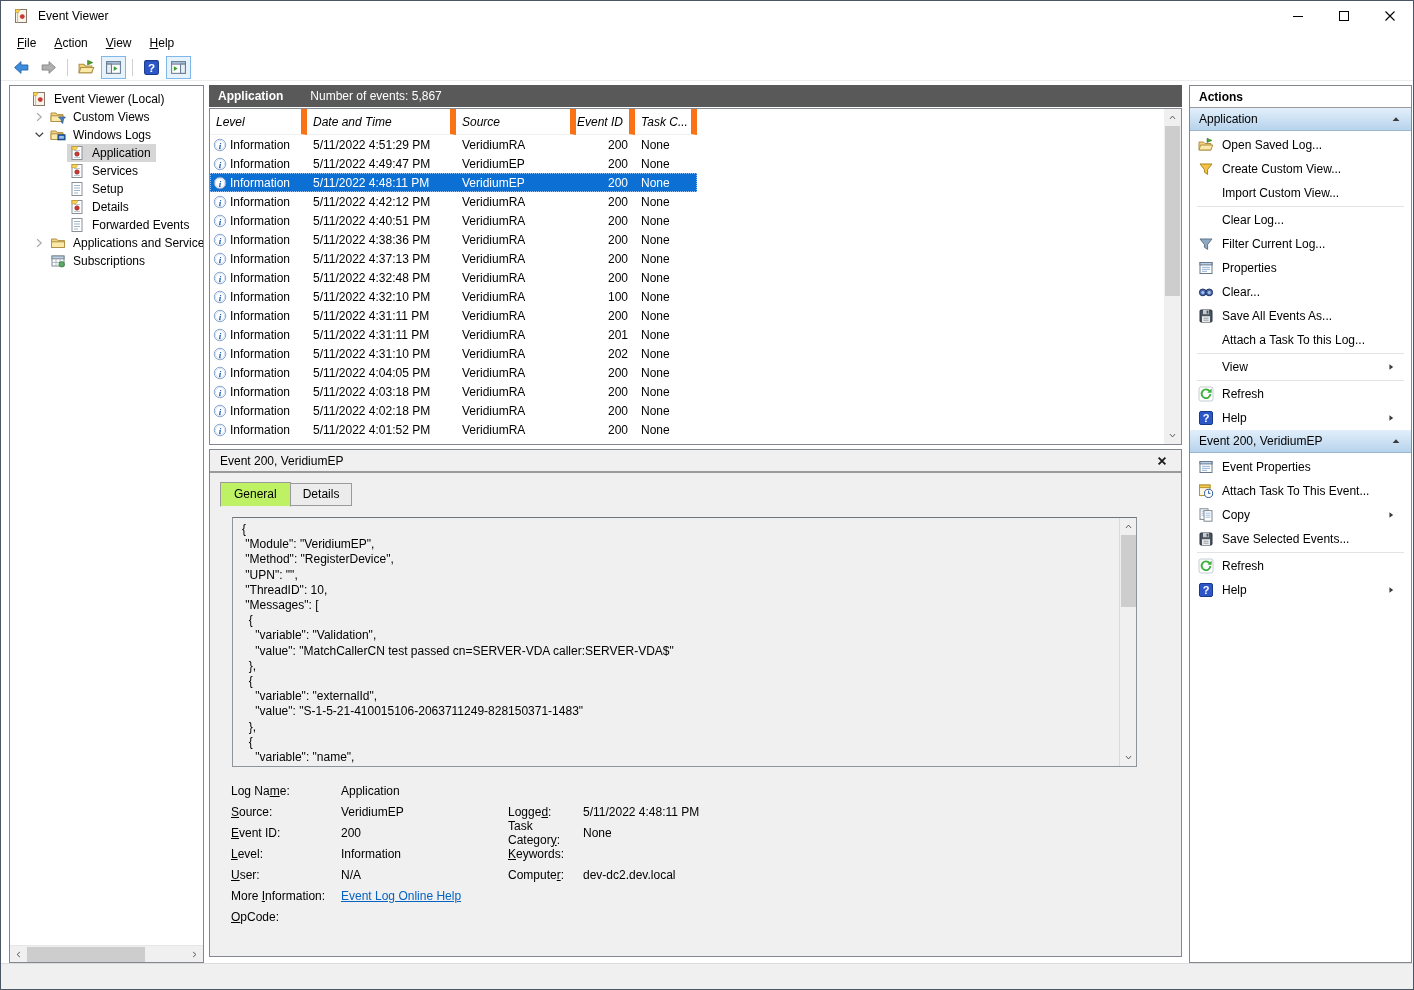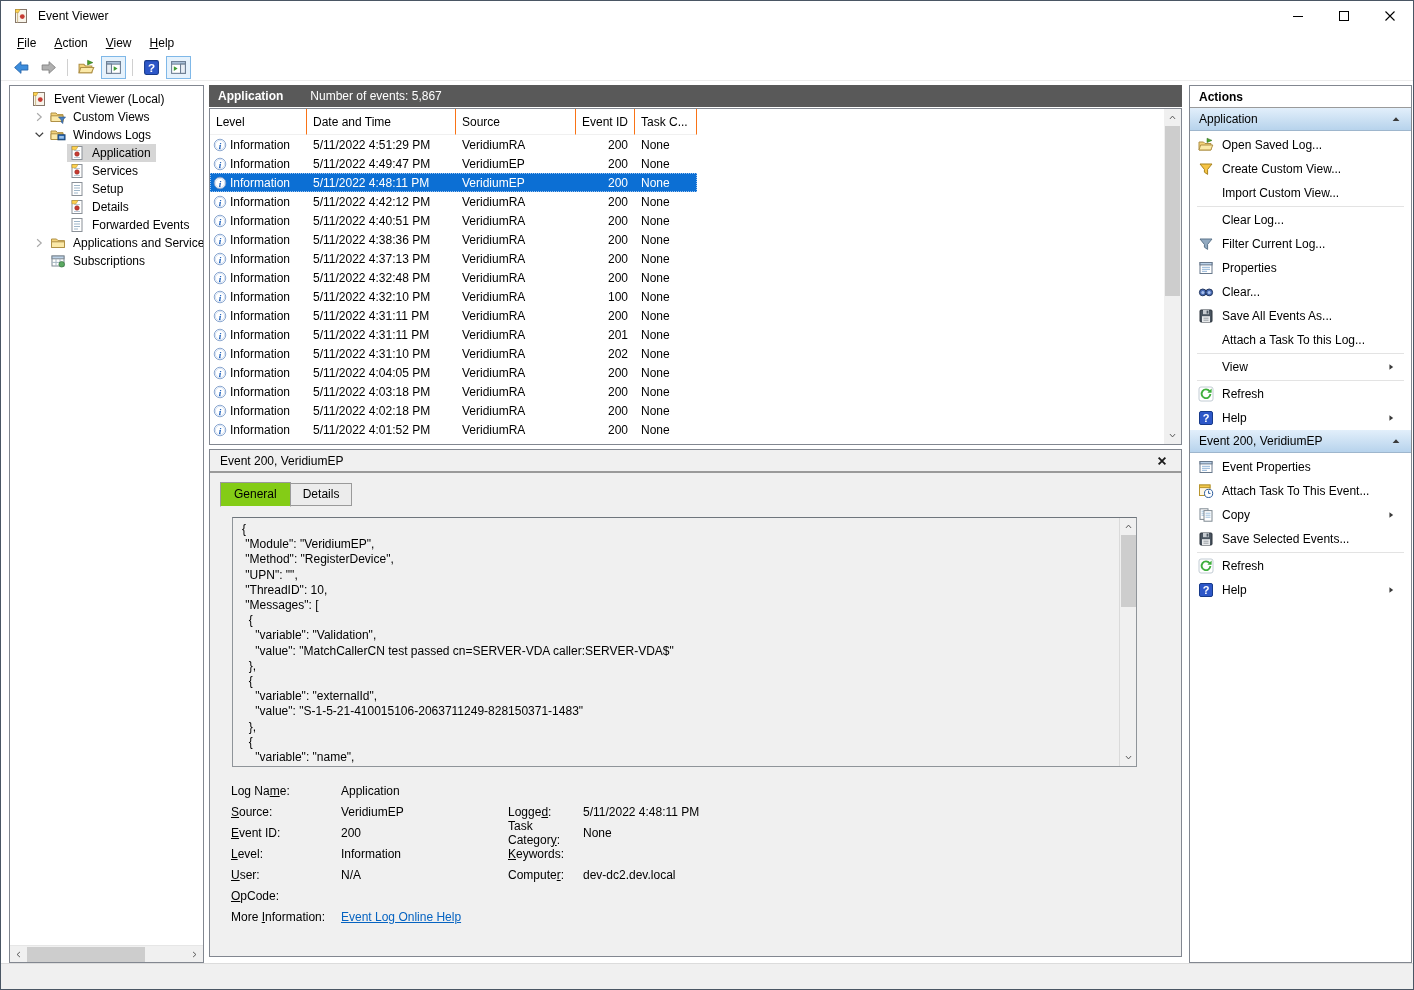--- a/index.html
+++ b/index.html
@@ -45,40 +45,40 @@
   .scroll-arrow svg{width:9px;height:9px;}
   .tree-hscroll .thumb{height:15px;width:118px;background:#cdcdcd;}
   .tree-hscroll .scroll-arrow:last-child{margin-left:auto;}
 
   
   .center-panel{position:absolute;left:208px;top:4px;width:973px;bottom:26px;}
   .log-header{height:22px;background:#595959;color:#fff;display:flex;align-items:center;padding-left:9px;}
   .lh-title{font-weight:bold;margin-right:27px;}
   .list-box{position:absolute;top:23px;left:0;right:0;height:337px;background:#fff;border:1px solid #828790;}
   .table-header{display:flex;height:26px;}
-  .th{display:flex;align-items:center;padding-left:6px;border-right:1px solid #f97316;border-bottom:1px solid #f0f0f0;white-space:nowrap;overflow:hidden;}
+  .th{display:flex;align-items:center;padding-left:6px;border-right:6px solid #f97316;border-bottom:1px solid #f0f0f0;white-space:nowrap;overflow:hidden;font-style:italic;}
   .th.right{justify-content:flex-end;padding-right:6px;}
   .event-rows{position:absolute;top:26px;left:0;right:17px;bottom:0;overflow:hidden;}
   .row{display:flex;height:19px;align-items:center;width:487px;}
   .cell{padding-left:6px;white-space:nowrap;overflow:hidden;}
   .cell.level{display:flex;align-items:center;padding-left:3px;}
   .cell.level .icon{width:14px;height:14px;margin-right:3px;flex:0 0 14px;}
   .cell.right{text-align:right;padding-right:7px;}
   .row.selected{background:#0c6fd4;color:#fff;outline:1px dotted #9cc3ef;outline-offset:-1px;}
   .list-vscroll{position:absolute;top:0;right:0;bottom:0;width:17px;background:#f0f0f0;display:flex;flex-direction:column;align-items:center;}
   .list-vscroll .thumb{width:15px;height:170px;background:#cdcdcd;}
   .list-vscroll .scroll-arrow:last-child{margin-top:auto;}
 
   
   .detail-pane{position:absolute;top:364px;left:0;right:0;bottom:6px;background:#f0f0f0;border:1px solid #828790;}
   .detail-header{height:23px;display:flex;align-items:center;padding:0 10px;border-bottom:2px solid #9a9a9a;}
   .detail-close{margin-left:auto;width:16px;height:16px;background:none;border:none;padding:1px;}
   .detail-close svg{width:12px;height:12px;}
   .tabs{display:flex;align-items:flex-end;padding-left:10px;margin-top:9px;}
-  .tab{padding:3px 12px 4px;border:1px solid #9a9a9a;background:#84cc16;}
+  .tab{padding:3px 12px 4px;border:1px solid #9a9a9a;background:#bef264;}
   .tab.active{padding:4px 13px 5px;margin-bottom:-1px;border-bottom:1px solid #f0f0f0;position:relative;z-index:2;}
   .tab.inactive{background:#ececec;border-left:none;}
   .json-box{position:absolute;left:22px;right:44px;top:67px;height:250px;border:1px solid #8f9499;border-top-color:#6e757c;background:#f0f0f0;overflow:hidden;}
   .json-lines{position:absolute;top:4px;left:9px;right:22px;bottom:0;line-height:15.2px;white-space:pre;overflow:hidden;}
   .json-vscroll{position:absolute;top:0;right:0;bottom:0;width:17px;background:#f0f0f0;border-left:1px solid #dadada;display:flex;flex-direction:column;align-items:center;}
   .json-vscroll .thumb{width:15px;height:72px;background:#cdcdcd;}
   .json-vscroll .scroll-arrow:last-child{margin-top:auto;}
   .detail-fields{position:absolute;left:21px;top:330px;right:20px;}
   .field-row{display:flex;height:21px;align-items:center;}
   .fl-label{width:110px;flex:0 0 110px;}
@@ -721,28 +721,28 @@
               <span class="fl-value">Information</span>
               <span class="fr-label"><u>K</u>eywords:</span>
             </div>
             <div class="field-row">
               <span class="fl-label"><u>U</u>ser:</span>
               <span class="fl-value">N/A</span>
               <span class="fr-label">Compute<u>r</u>:</span>
               <span class="fr-value">dev-dc2.dev.local</span>
             </div>
             <div class="field-row">
+              <span class="fl-label">More <u>I</u>nformation:</span>
+              <span class="fl-value"><a class="link" href="#">Event Log Online Help</a></span>
+              <span class="fr-label"></span>
+              <span class="fr-value"></span>
+            </div>
+            <div class="field-row">
               <span class="fl-label"><u>O</u>pCode:</span>
               <span class="fl-value"></span>
-              <span class="fr-label"></span>
-              <span class="fr-value"></span>
-            </div>
-            <div class="field-row">
-              <span class="fl-label">More <u>I</u>nformation:</span>
-              <span class="fl-value"><a class="link" href="#">Event Log Online Help</a></span>
               <span class="fr-label"></span>
               <span class="fr-value"></span>
             </div>
           </div>
       </div>
     </div>
 
     <div class="actions-panel">
       <div class="actions-title">Actions</div>
       <div>

